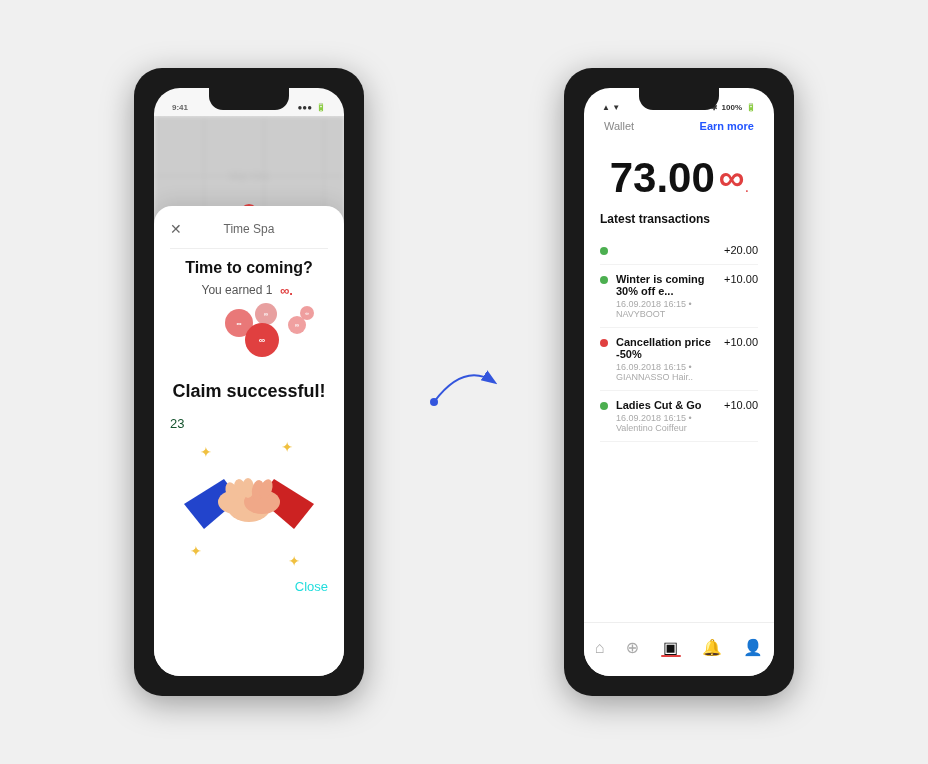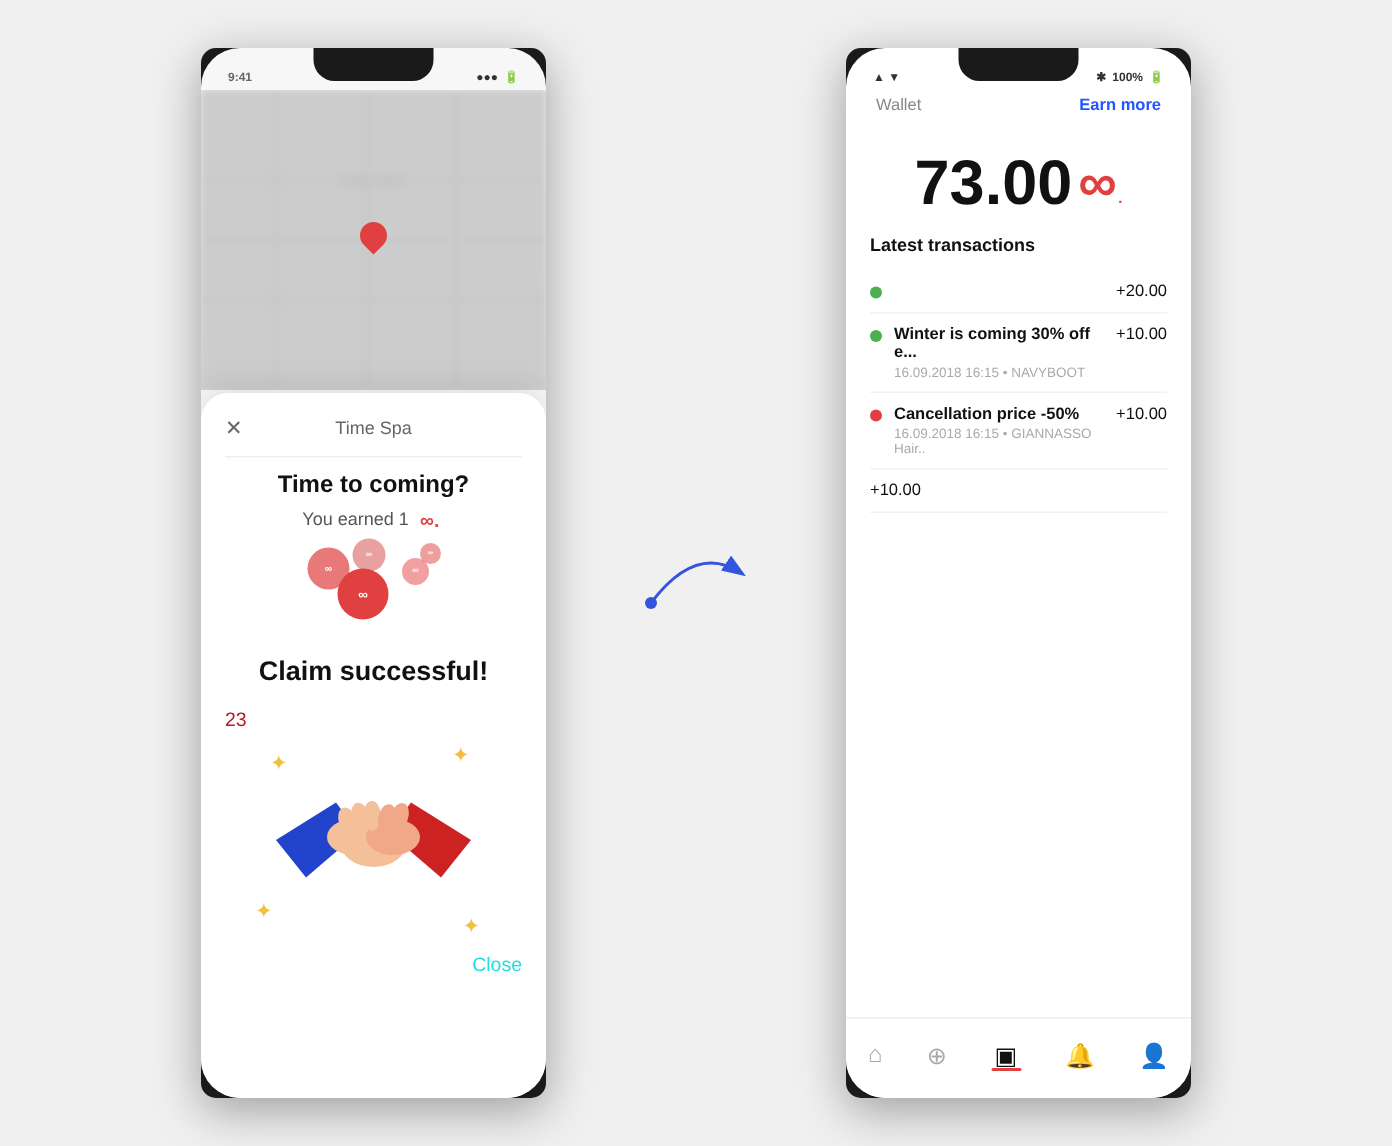--- a/index.html
+++ b/index.html
@@ -20,24 +20,24 @@
       justify-content: center;
       gap: 60px;
       position: relative;
       width: 100%;
       height: 100%;
     }
 
     
     .phone {
       width: 230px;
-      height: 700px;
+      height: 628px;
       background: #1a1a1a;
-      border-radius: 10px;
-      padding: 0;
+      border-radius: 28px;
+      padding: 20px;
       position: relative;
       box-shadow: 0 8px 32px rgba(0,0,0,0.35);
       flex-shrink: 0;
     }
 
     .phone-screen {
       width: 100%;
       height: 100%;
       background: #fff;
       border-radius: 26px;
@@ -206,21 +206,21 @@
     .claim-title {
       font-size: 18px;
       font-weight: 700;
       text-align: center;
       color: #111;
       margin-bottom: 14px;
     }
 
     .number-23 {
       font-size: 13px;
-      color: #b91c1c;
+      color: #14532d;
       margin-bottom: 8px;
     }
 
     .handshake-area {
       display: flex;
       justify-content: center;
       align-items: center;
       height: 130px;
       position: relative;
     }
@@ -548,20 +548,27 @@
             <div class="tx-dot" style="background:#e04040;"></div>
             <div class="tx-info">
               <div class="tx-name">Cancellation price -50%</div>
               <div class="tx-meta">16.09.2018 16:15 • GIANNASSO Hair..</div>
             </div>
           </div>
           <div class="tx-amount">+10.00</div>
         </div>
 
         <div class="transaction-item">
+          <div class="transaction-left">
+            <div class="tx-dot" style="background:#4caf50;"></div>
+            <div class="tx-info">
+              <div class="tx-name">Ladies Cut &amp; Go</div>
+              <div class="tx-meta">16.09.2018 16:15 • Valentino Coiffeur</div>
+            </div>
+          </div>
           <div class="tx-amount">+10.00</div>
         </div>
 
       </div>
 
       <div class="bottom-nav">
         <div class="nav-item">
           <span class="nav-icon">⌂</span>
         </div>
         <div class="nav-item">

